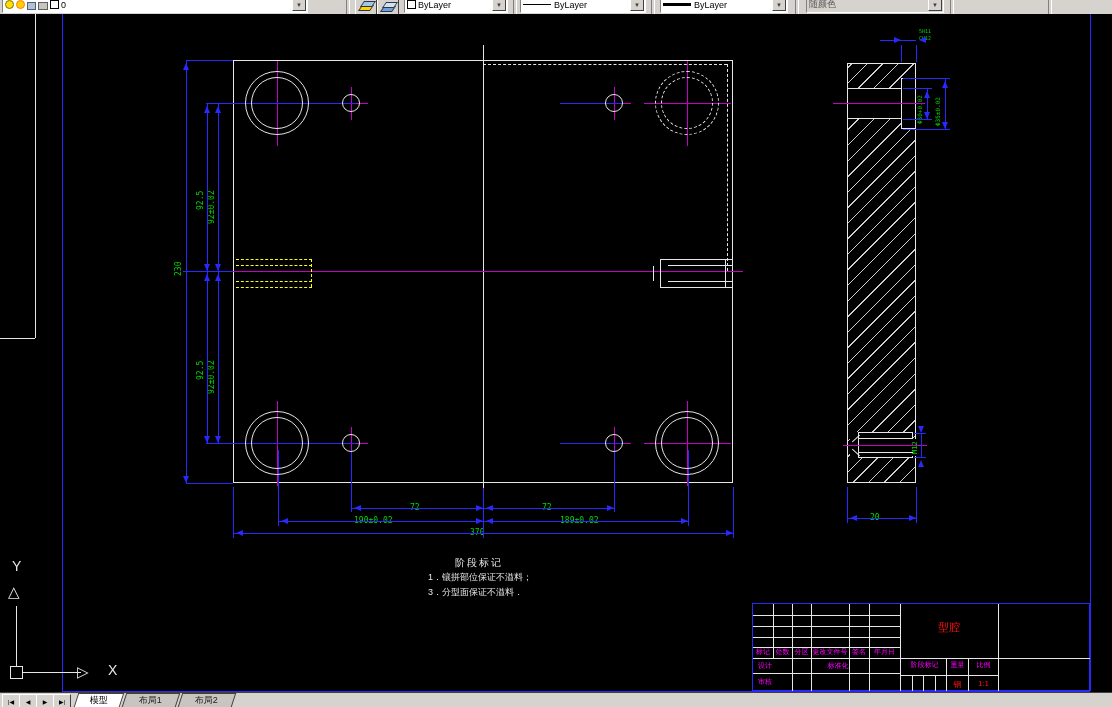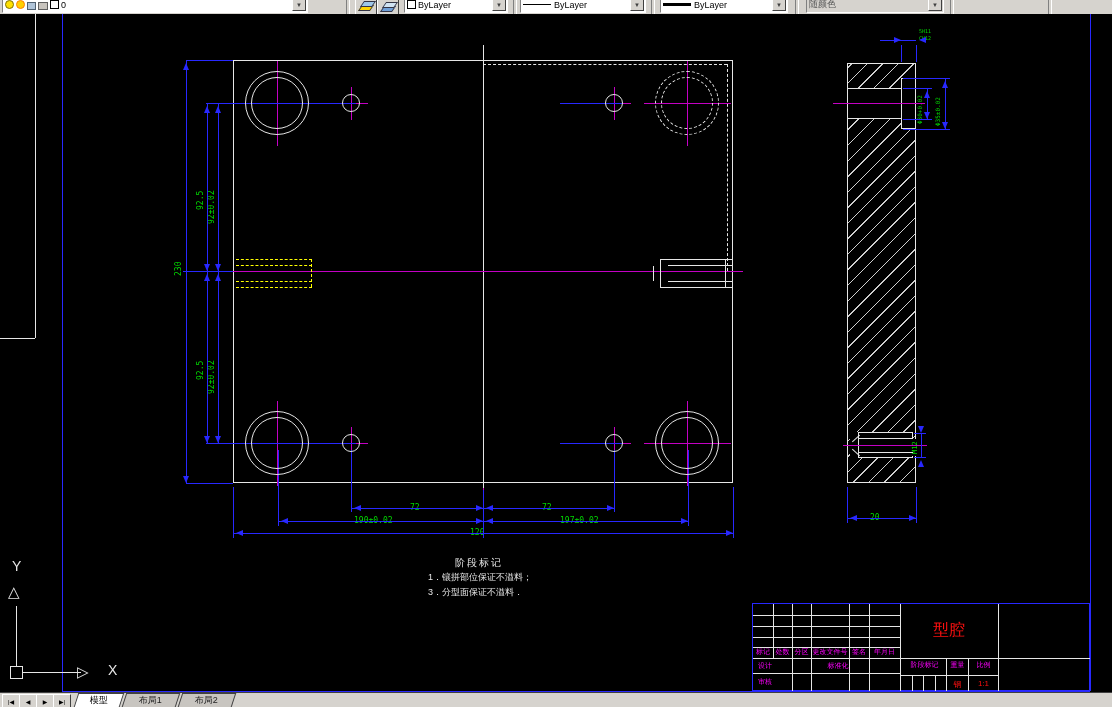--- a/index.html
+++ b/index.html
@@ -126,36 +126,36 @@
   <div class="txtw" style="left:108px;top:662px;font-size:14px;">X</div>
 
   <div class="txtg rot" style="left:175px;top:278px;">230</div>
   <div class="txtg rot" style="left:197px;top:212px;">92.5</div>
   <div class="txtg rot" style="left:208px;top:226px;">92±0.02</div>
   <div class="txtg rot" style="left:197px;top:382px;">92.5</div>
   <div class="txtg rot" style="left:208px;top:396px;">92±0.02</div>
   <div class="txtg" style="left:408px;top:504px;">72</div>
   <div class="txtg" style="left:540px;top:504px;">72</div>
   <div class="txtg" style="left:352px;top:517px;">190±0.02</div>
-  <div class="txtg" style="left:558px;top:517px;">197±0.02</div>
-  <div class="txtg" style="left:468px;top:529px;">120</div>
+  <div class="txtg" style="left:558px;top:517px;">189±0.02</div>
+  <div class="txtg" style="left:468px;top:529px;">370</div>
   <div class="txtg" style="left:868px;top:514px;">20</div>
   <div class="txtg rot" style="left:911px;top:456px;font-size:7px;">M12</div>
   <div class="txtg rot" style="left:916px;top:126px;font-size:6px;">Φ30+0.02</div>
   <div class="txtg rot" style="left:934px;top:128px;font-size:6px;">Φ35±0.02</div>
   <div class="txtg" style="left:919px;top:29px;font-size:5px;line-height:5px;padding:0;">5H11</div>
   <div class="txtg" style="left:919px;top:36px;font-size:5px;line-height:5px;padding:0;">CH12</div>
 
   <div class="txtw" style="left:455px;top:556px;font-size:10px;letter-spacing:2px;">阶段标记</div>
   <div class="txtw" style="left:428px;top:571px;font-size:9px;">1．镶拼部位保证不溢料；</div>
   <div class="txtw" style="left:428px;top:586px;font-size:9px;">3．分型面保证不溢料．</div>
 
   <div id="tblock">
 
-    <div class="tbr" style="left:147px;top:16px;width:98px;font-size:16px;">型腔</div>
+    <div class="tbr" style="left:147px;top:16px;width:98px;font-size:11px;">型腔</div>
     <div class="tbm" style="left:0px;top:44px;width:20px;">标记</div>
     <div class="tbm" style="left:20px;top:44px;width:19px;">处数</div>
     <div class="tbm" style="left:39px;top:44px;width:19px;">分区</div>
     <div class="tbm" style="left:58px;top:44px;width:38px;">更改文件号</div>
     <div class="tbm" style="left:96px;top:44px;width:20px;">签名</div>
     <div class="tbm" style="left:116px;top:44px;width:31px;">年月日</div>
     <div class="tbm" style="left:2px;top:58px;width:20px;">设计</div>
     <div class="tbm" style="left:62px;top:58px;width:46px;">标准化</div>
     <div class="tbm" style="left:2px;top:74px;width:20px;">审核</div>
     <div class="tbm" style="left:150px;top:57px;width:43px;">阶段标记</div>

